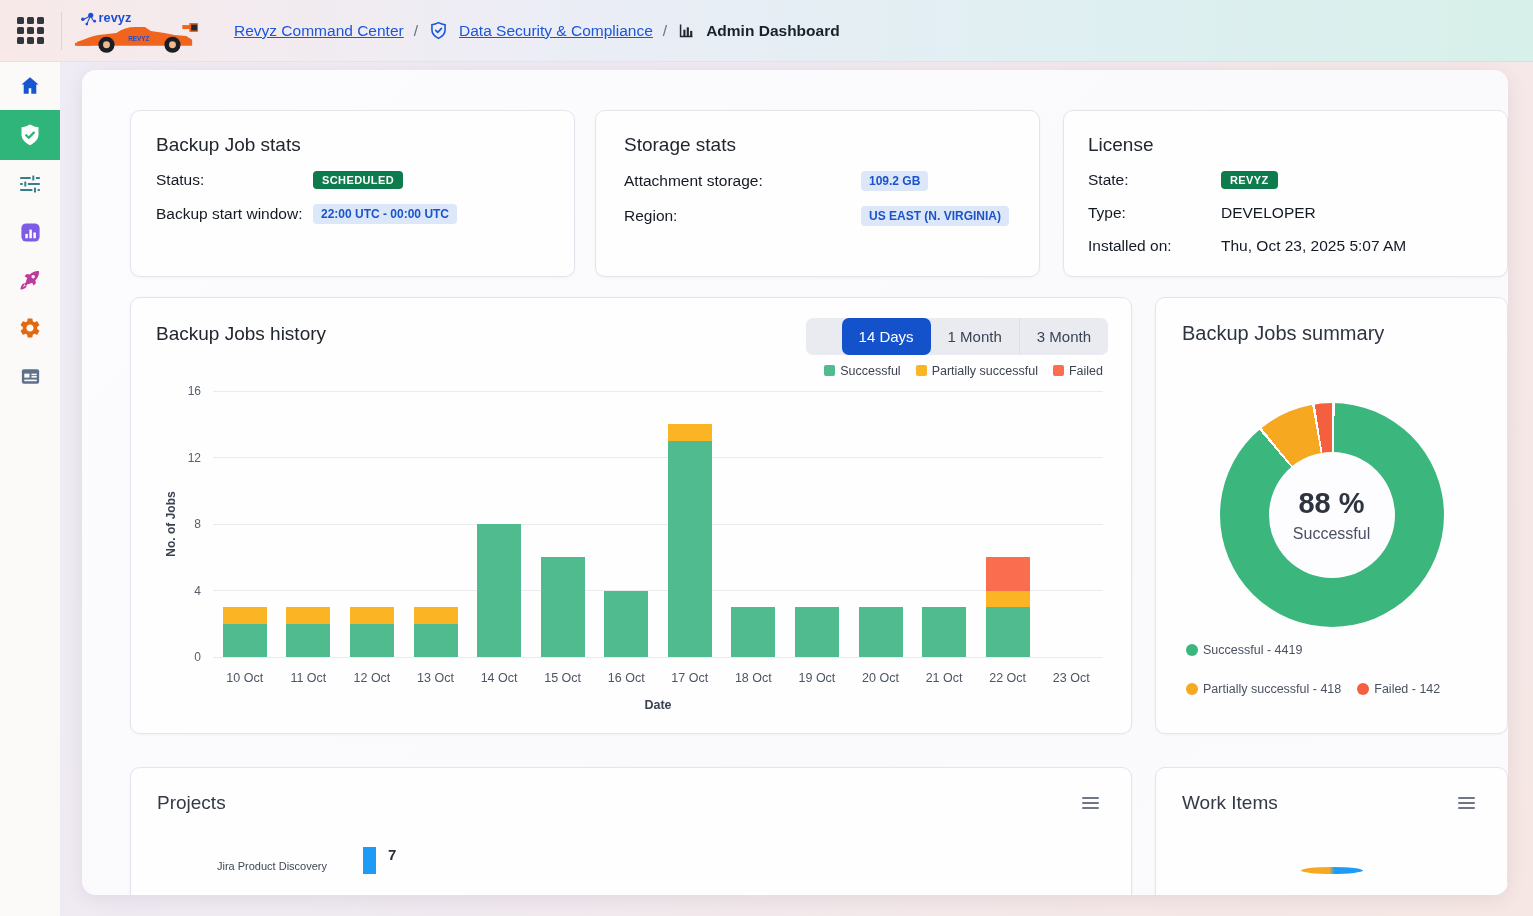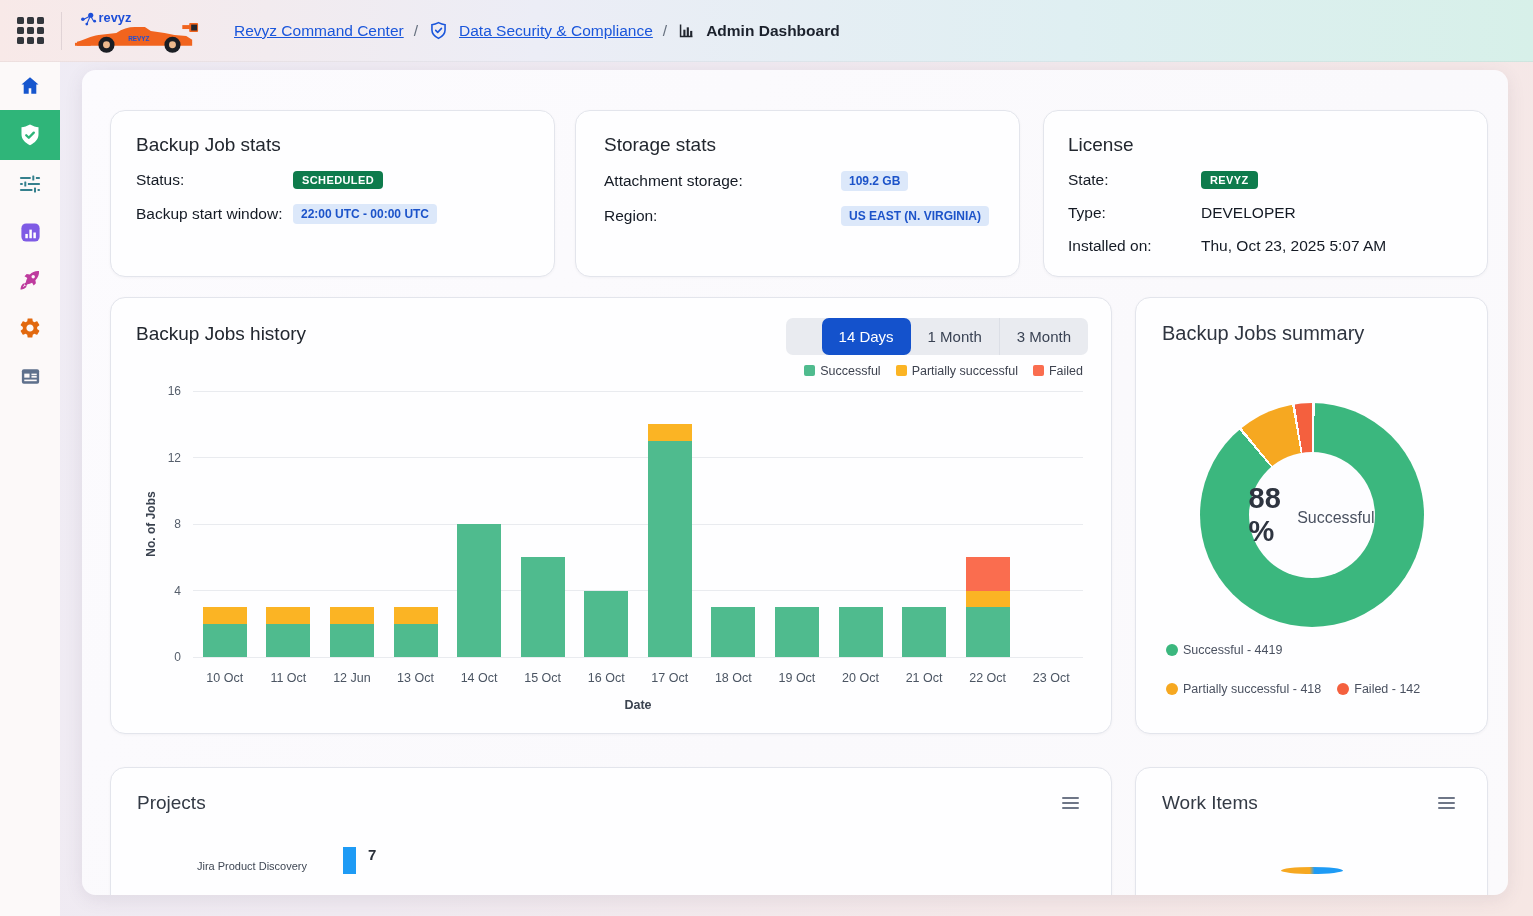--- a/index.html
+++ b/index.html
@@ -33,22 +33,23 @@
   .side-item.active { background:#2FB579; height:50px; }
   
   .panel {
     position:absolute; left:82px; top:70px; width:1426px; height:825px;
     background:linear-gradient(135deg,#FCFBFE 0%,#FAF9FC 60%,#FBFAFC 100%);
     border-radius:14px; box-shadow:0 4px 18px rgba(80,70,95,.10);
     overflow:hidden;
   }
   .card {
     position:absolute; background:#FEFEFF;
-    border:1px solid #E3E5EC; border-radius:15px;
+    border:1px solid #E3E5EC; border-radius:10px;
     box-shadow:0 1px 3px rgba(30,30,60,.04);
+    margin-left:20px;
   }
   .card-title { font-size:19px; font-weight:500; color:#22272F; }
   
   .c-backup { left:28px;  top:40px; width:445px; height:167px; padding:23px 25px; }
   .c-storage{ left:493px; top:40px; width:445px; height:167px; padding:23px 28px; }
   .c-license{ left:961px; top:40px; width:445px; height:167px; padding:23px 24px; }
   .stat-row { display:flex; align-items:center; margin-top:15px; font-size:15.5px; color:#141A24; }
   .c-backup  .stat-label { width:157px; }
   .c-storage .stat-label { width:237px; }
   .c-license .stat-label { width:133px; }
@@ -72,21 +73,21 @@
   .gridline { position:absolute; left:0; width:100%; height:1px; background:#E9EBEF; }
   .bar-seg { position:absolute; }
   #hist-xticks { position:absolute; left:58px; top:287px; width:890px; height:16px; }
   .xtick { position:absolute; text-align:center; font-size:12.5px; color:#4B5563; }
   .hist-xlabel { position:absolute; left:58px; top:314px; width:890px; text-align:center; font-size:12.5px; font-weight:700; color:#3B4350; }
   
   .c-summary { left:1053px; top:227px; width:353px; height:437px; }
   .sum-title { position:absolute; left:26px; top:24px; font-size:20px; font-weight:500; color:#2F3540; }
   .donut-wrap { position:absolute; left:50%; top:105px; transform:translateX(-50%); width:224px; height:224px; }
   #donut { width:100%; height:100%; border-radius:50%; }
-  .donut-hole { position:absolute; left:50%; top:50%; transform:translate(-50%,-50%); width:126px; height:126px; background:#FDFDFF; border-radius:50%; display:flex; flex-direction:row; align-items:center; justify-content:center; }
+  .donut-hole { position:absolute; left:50%; top:50%; transform:translate(-50%,-50%); width:126px; height:126px; background:#FDFDFF; border-radius:50%; display:flex; flex-direction:column; align-items:center; justify-content:center; }
   .donut-pct { font-size:29px; font-weight:700; color:#2E3440; }
   .donut-sub { font-size:16px; color:#4A5160; margin-top:5px; }
   #sum-legend { position:absolute; left:30px; top:345px; width:300px; display:flex; flex-wrap:wrap; gap:25px 16px; font-size:12.5px; color:#4A5160; }
   .sum-item { white-space:nowrap; }
   .sum-item.full { flex-basis:100%; }
   .sum-item i { display:inline-block; width:12px; height:12px; border-radius:50%; margin-right:5px; vertical-align:-2px; }
   
   .c-projects { left:28px; top:697px; width:1002px; height:240px; }
   .c-work { left:1053px; top:697px; width:353px; height:240px; }
   .bottom-head { display:flex; justify-content:space-between; align-items:center; padding:24px 30px 0 26px; }
@@ -303,21 +304,21 @@
           <div class="bar-seg" style="left: 581.929px; width: 44px; bottom: 0px; height: 49.875px; background: rgb(79, 187, 142);"></div>
           <div class="bar-seg" style="left: 645.5px; width: 44px; bottom: 0px; height: 49.875px; background: rgb(79, 187, 142);"></div>
           <div class="bar-seg" style="left: 709.071px; width: 44px; bottom: 0px; height: 49.875px; background: rgb(79, 187, 142);"></div>
           <div class="bar-seg" style="left: 772.643px; width: 44px; bottom: 0px; height: 49.875px; background: rgb(79, 187, 142);"></div>
           <div class="bar-seg" style="left: 772.643px; width: 44px; bottom: 49.875px; height: 16.625px; background: rgb(251, 180, 36);"></div>
           <div class="bar-seg" style="left: 772.643px; width: 44px; bottom: 66.5px; height: 33.25px; background: rgb(250, 109, 79);"></div>
         </div>
       <div id="hist-xticks">
           <div class="xtick" style="left: 0px; width: 63.5714px;">10 Oct</div>
           <div class="xtick" style="left: 63.5714px; width: 63.5714px;">11 Oct</div>
-          <div class="xtick" style="left: 127.143px; width: 63.5714px;">12 Jun</div>
+          <div class="xtick" style="left: 127.143px; width: 63.5714px;">12 Oct</div>
           <div class="xtick" style="left: 190.714px; width: 63.5714px;">13 Oct</div>
           <div class="xtick" style="left: 254.286px; width: 63.5714px;">14 Oct</div>
           <div class="xtick" style="left: 317.857px; width: 63.5714px;">15 Oct</div>
           <div class="xtick" style="left: 381.429px; width: 63.5714px;">16 Oct</div>
           <div class="xtick" style="left: 445px; width: 63.5714px;">17 Oct</div>
           <div class="xtick" style="left: 508.571px; width: 63.5714px;">18 Oct</div>
           <div class="xtick" style="left: 572.143px; width: 63.5714px;">19 Oct</div>
           <div class="xtick" style="left: 635.714px; width: 63.5714px;">20 Oct</div>
           <div class="xtick" style="left: 699.286px; width: 63.5714px;">21 Oct</div>
           <div class="xtick" style="left: 762.857px; width: 63.5714px;">22 Oct</div>

